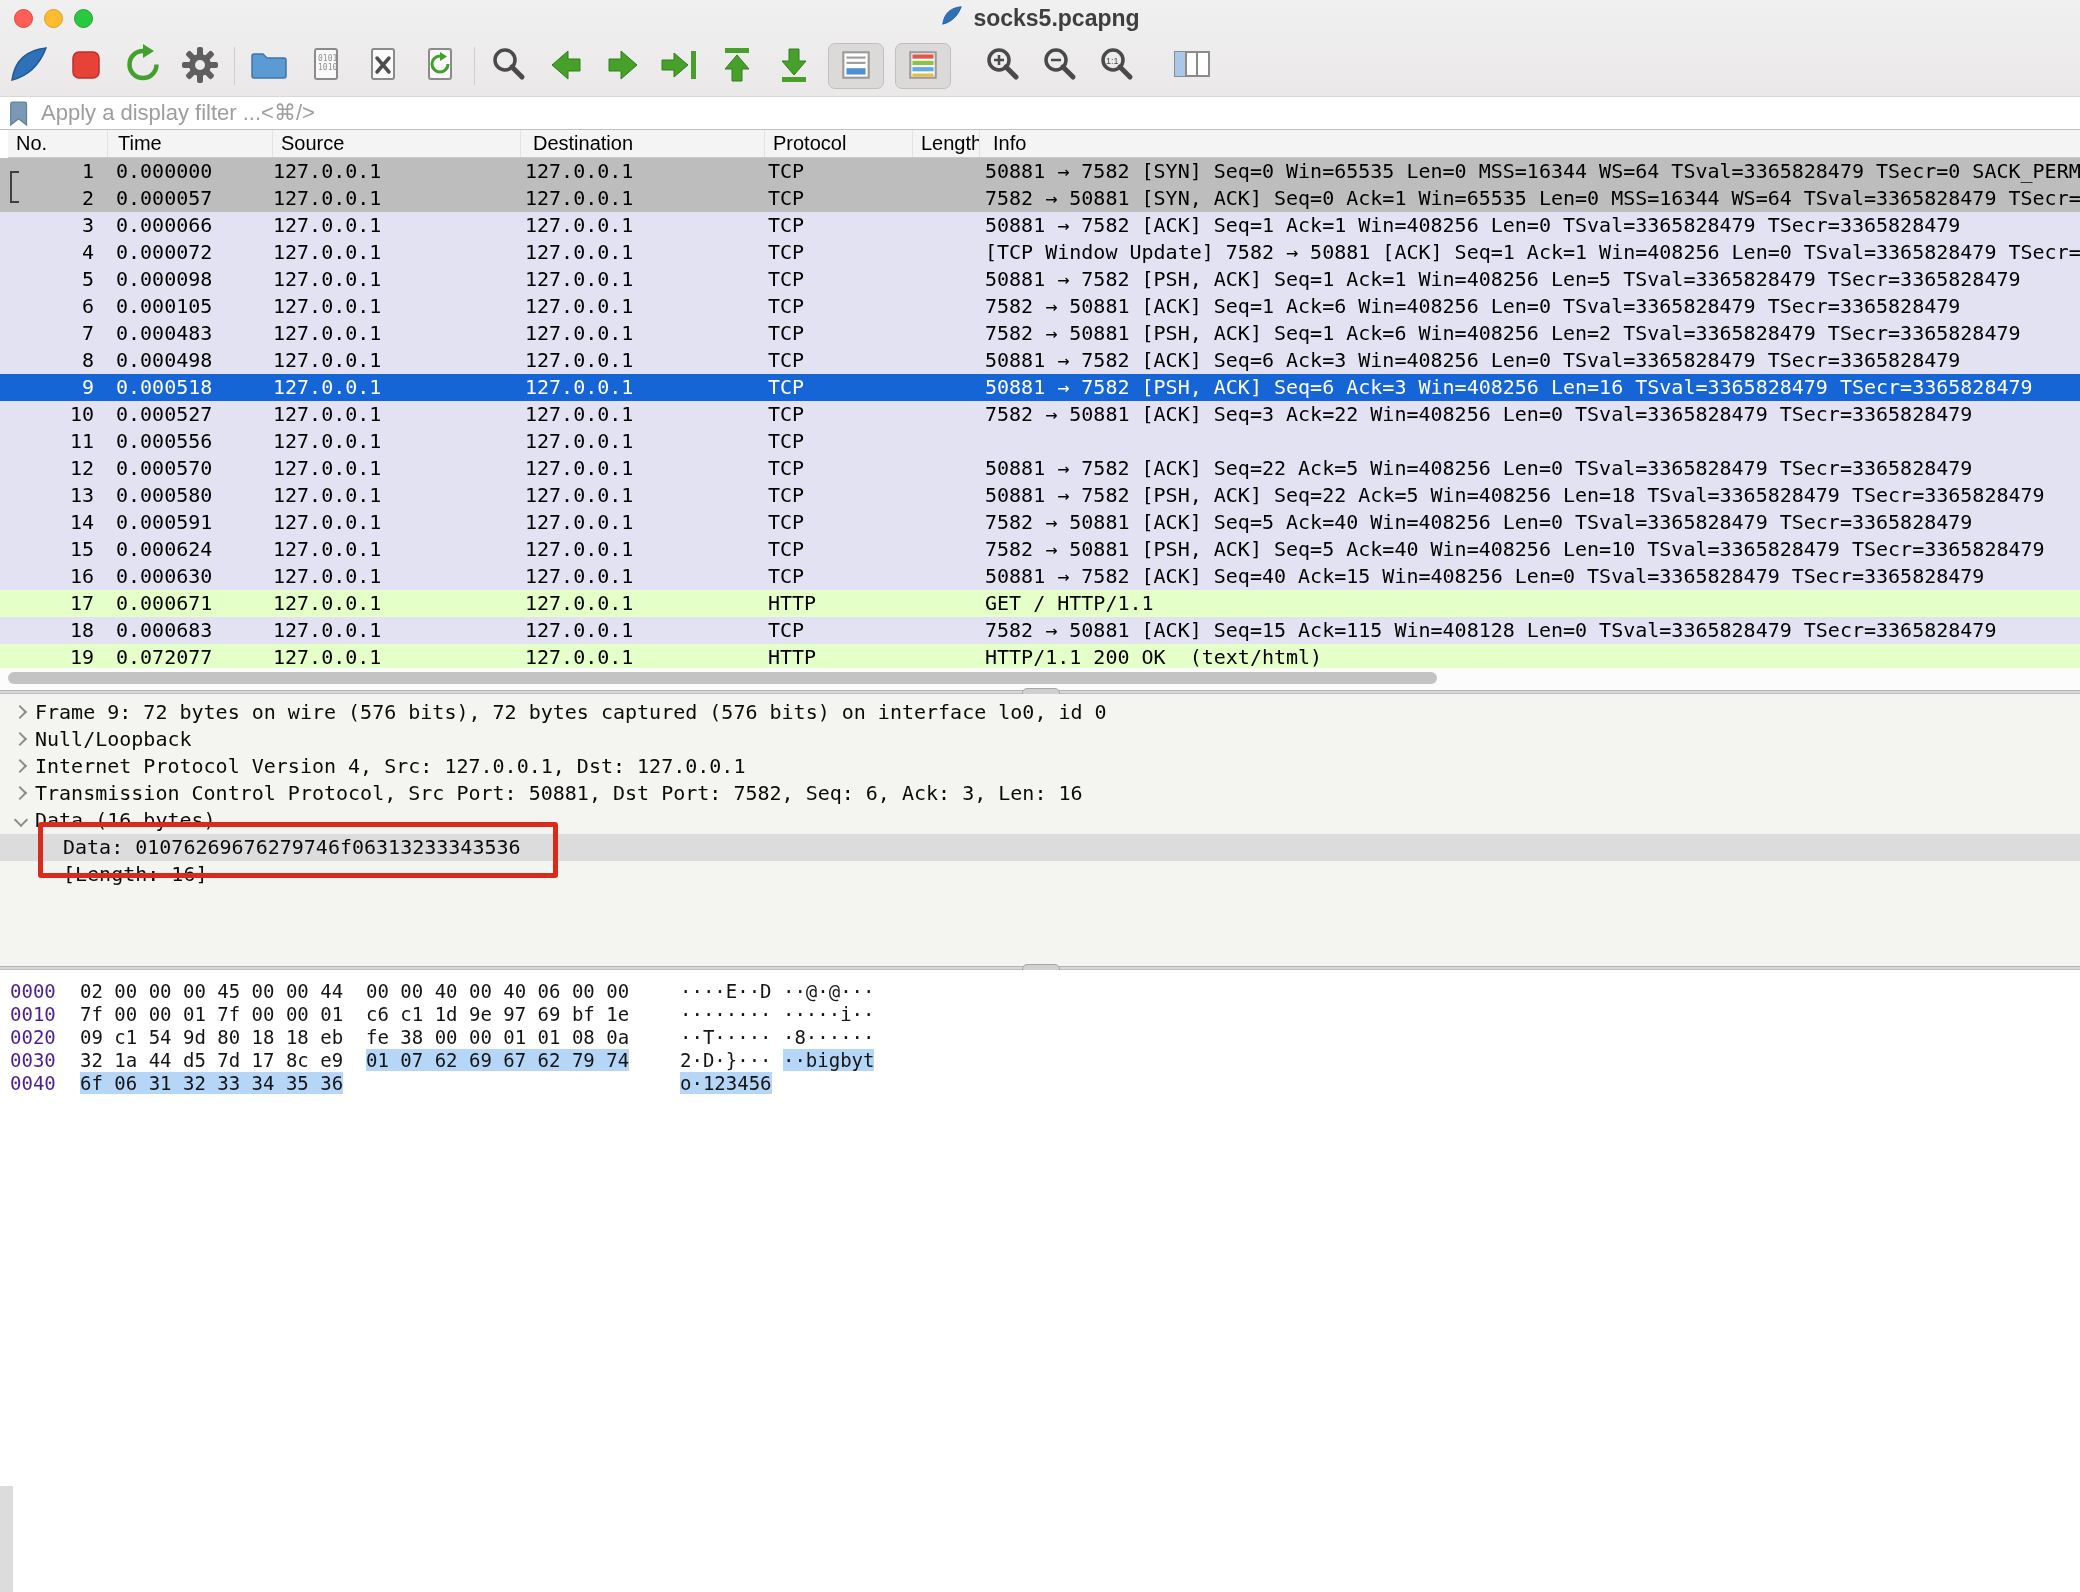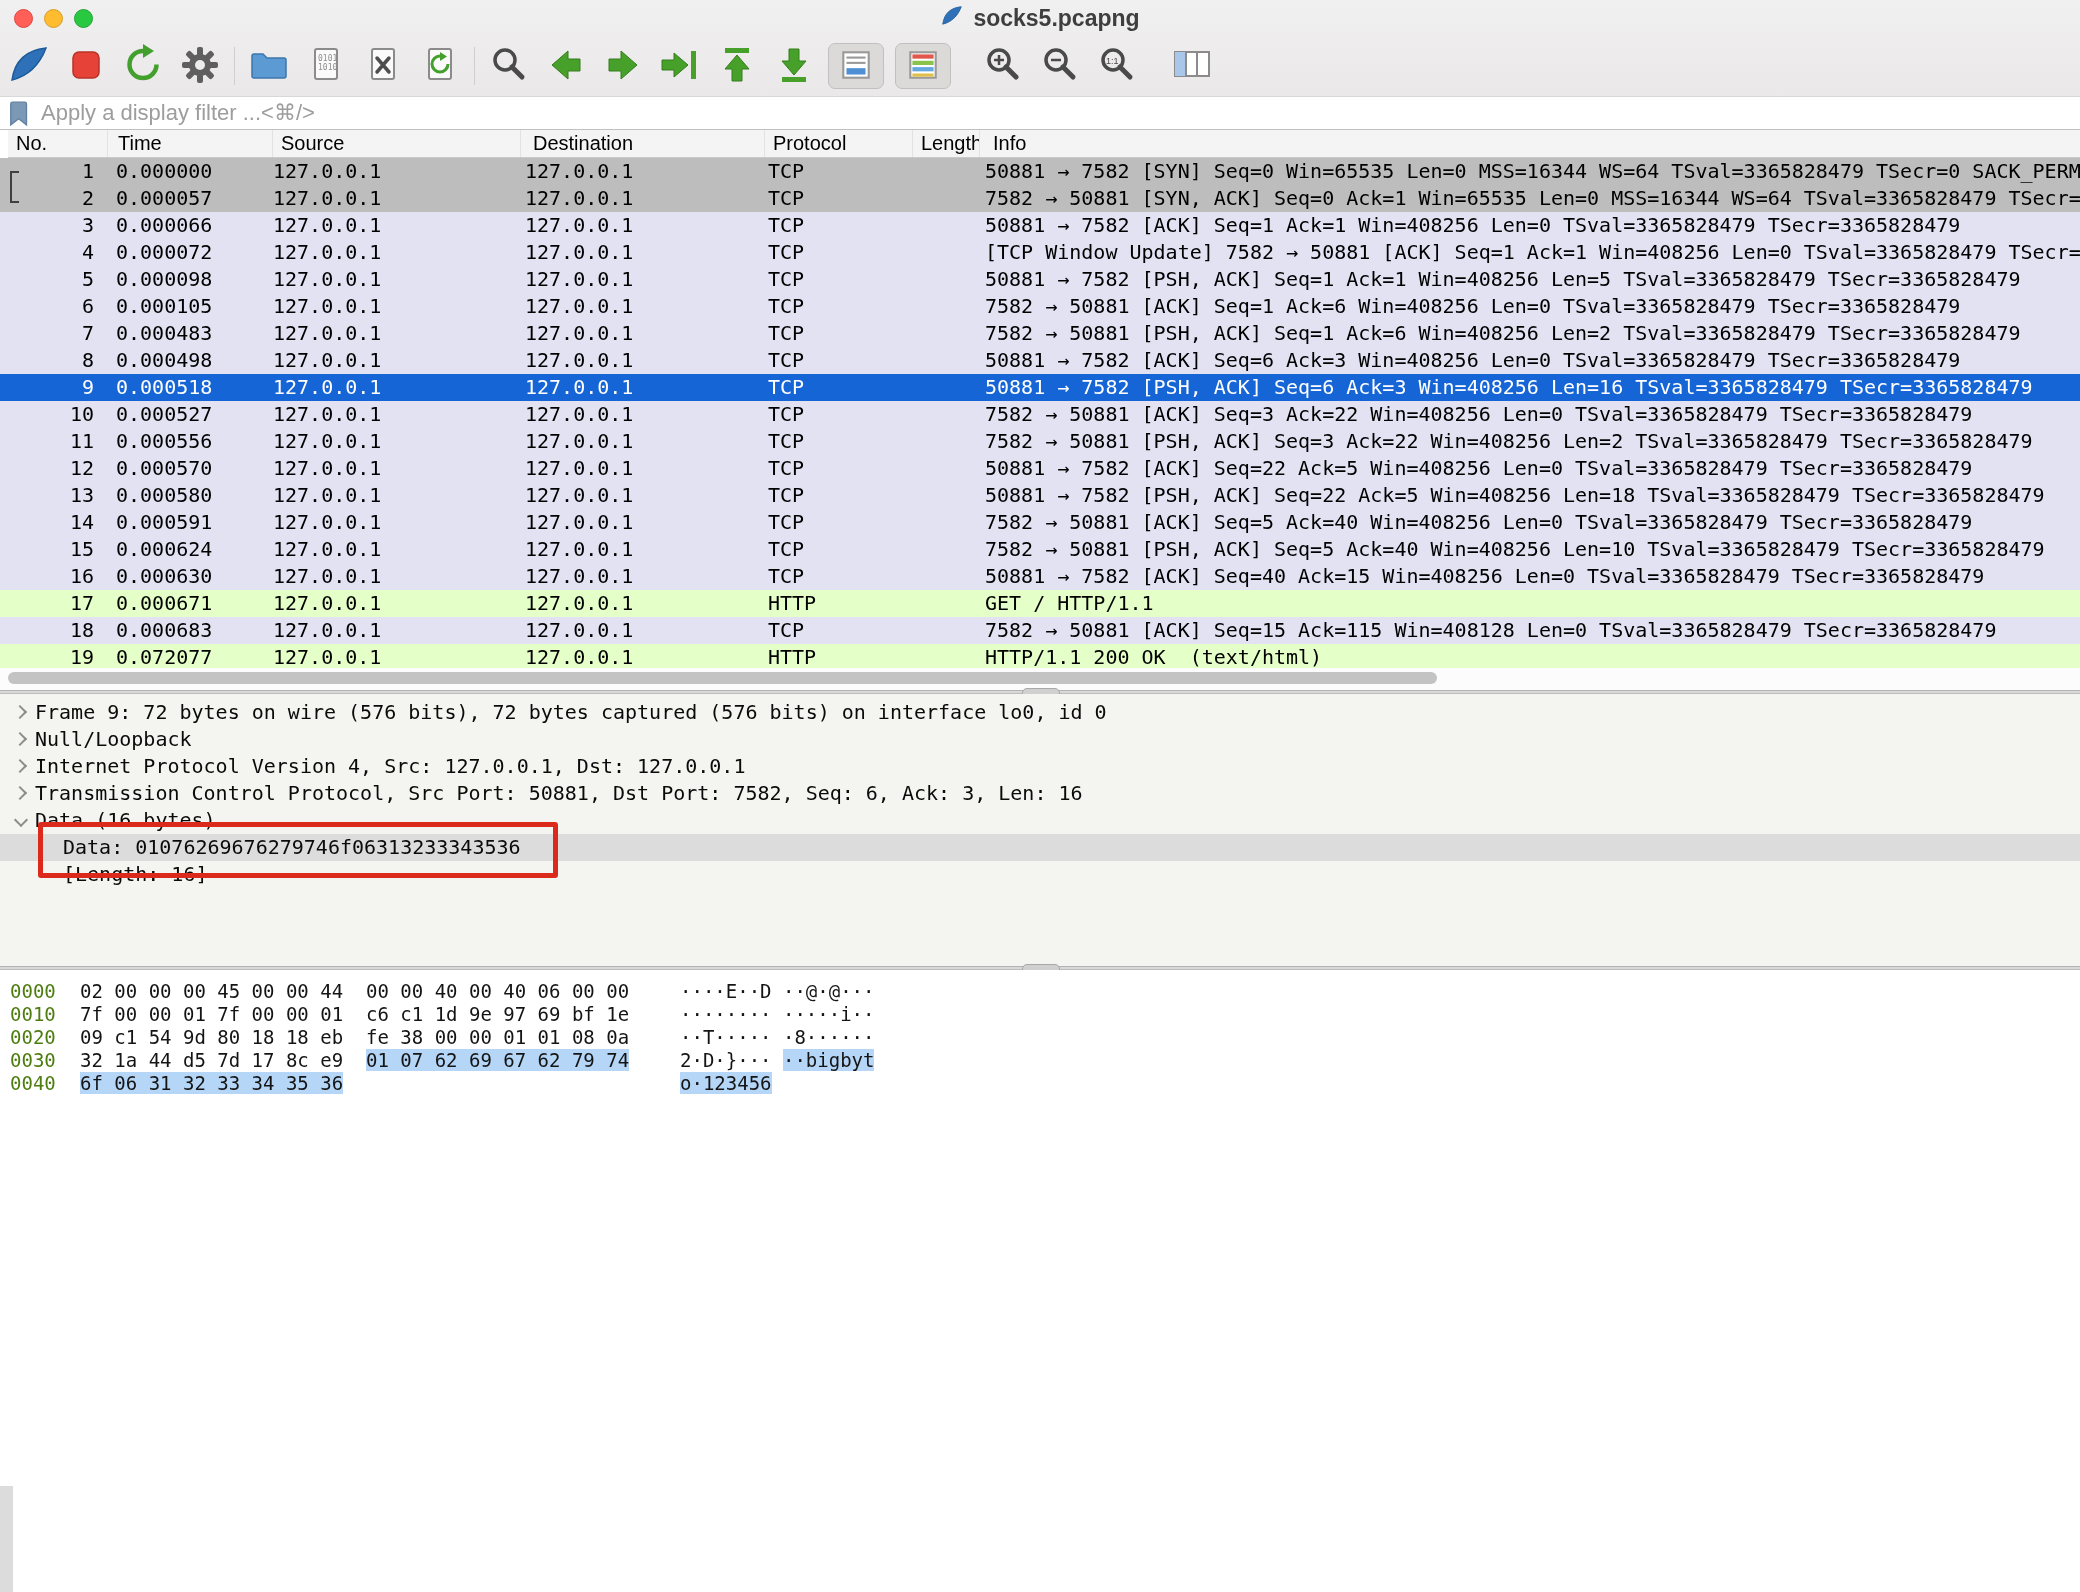--- a/index.html
+++ b/index.html
@@ -89,21 +89,21 @@
   .chev.ch-right::before{transform:rotate(-45deg);}
   .chev.ch-down::before{transform:rotate(45deg);left:7px;}
   .annotation-box{position:absolute;left:38px;top:128px;width:510px;height:46px;
         border:5px solid var(--annotation-red,#db2a1b);border-radius:3px;pointer-events:none;z-index:5;}
 
   
   .hexpane{position:absolute;top:970px;left:0;right:0;bottom:0;background:#fff;
            padding-top:10px;box-sizing:border-box;
            font-family:"DejaVu Sans Mono",monospace;font-size:19px;line-height:23px;color:#141414;}
   .hrow{display:flex;height:23px;white-space:pre;}
-  .h-off{flex:0 0 80px;padding-left:10px;box-sizing:border-box;color:#4d7c0f;}
+  .h-off{flex:0 0 80px;padding-left:10px;box-sizing:border-box;color:#4c1d95;}
   .h-hex{flex:0 0 560px;}
   .h-ascii{margin-left:40px;}
   .hl{background:var(--hex-highlight,#b5d6f7);}
 
   .corner-strip{position:absolute;left:0;top:1486px;width:13px;height:106px;background:#dcdcdc;}
 </style>
 </head>
 <body>
 
 <div class="window">
@@ -383,21 +383,20 @@
     <div class="cell c-len">56</div>
     <div class="cell c-info">7582 → 50881 [ACK] Seq=3 Ack=22 Win=408256 Len=0 TSval=3365828479 TSecr=3365828479</div>
   </div>
         <div class="prow style-tcp">
     <div class="cell c-no">11</div>
     <div class="cell c-time">0.000556</div>
     <div class="cell c-src">127.0.0.1</div>
     <div class="cell c-dst">127.0.0.1</div>
     <div class="cell c-proto">TCP</div>
     <div class="cell c-len">58</div>
-    <div class="cell c-info">7582 → 50881 [PSH, ACK] Seq=3 Ack=22 Win=408256 Len=2 TSval=3365828479 TSecr=3365828479</div>
   </div>
         <div class="prow style-tcp">
     <div class="cell c-no">12</div>
     <div class="cell c-time">0.000570</div>
     <div class="cell c-src">127.0.0.1</div>
     <div class="cell c-dst">127.0.0.1</div>
     <div class="cell c-proto">TCP</div>
     <div class="cell c-len">56</div>
     <div class="cell c-info">50881 → 7582 [ACK] Seq=22 Ack=5 Win=408256 Len=0 TSval=3365828479 TSecr=3365828479</div>
   </div>

